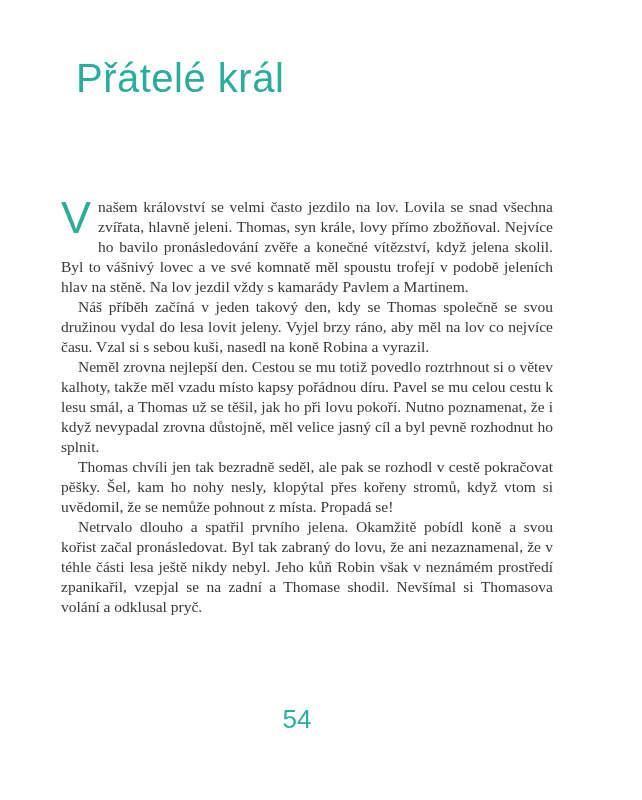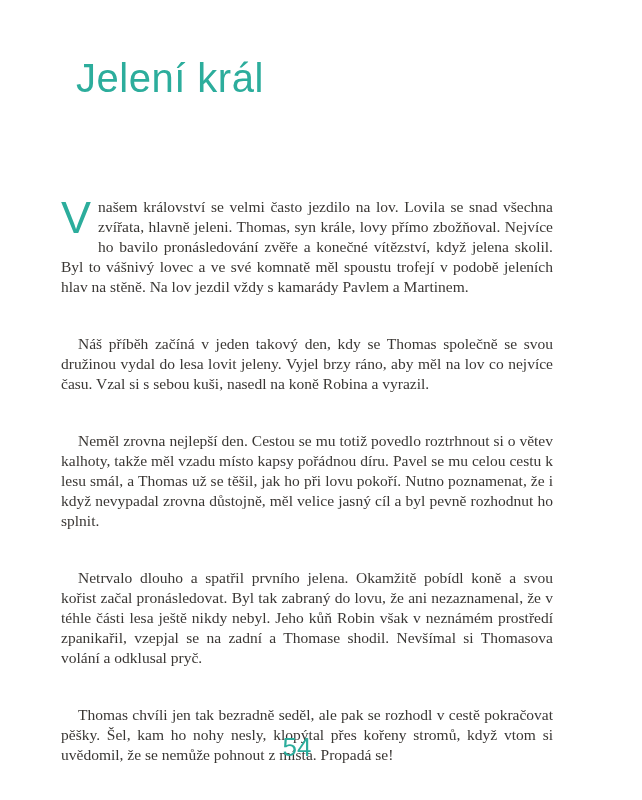--- a/index.html
+++ b/index.html
@@ -38,62 +38,61 @@
     text-align: justify;
     hyphens: auto;
     -webkit-hyphens: auto;
   }
   .para {
     margin: 0;
     padding: 0;
   }
   .para.indent {
     text-indent: 17px;
-    margin-top: 37px;
   }
   .dropcap {
     float: left;
     font-family: "Liberation Sans", sans-serif;
     font-weight: 300;
     font-size: 45px;
     line-height: 38px;
     height: 40px;
     padding: 2px 7px 0 0;
     color: var(--accent, #2cad9c);
   }
   .page-number {
     position: absolute;
     left: 61px;
-    top: 732px;
+    top: 704px;
     width: 472px;
     text-align: center;
     font-family: "Liberation Sans", sans-serif;
     font-weight: 300;
     font-size: 26px;
     line-height: 30px;
     color: var(--accent, #2cad9c);
   }
 </style>
 </head>
 <body>
 
 <div class="page">
 
-  <h1 class="chapter-title">Jelení král</h1>
+  <h1 class="chapter-title">Přátelé král</h1>
 
   <div class="text-block">
 
     <p class="para"><span class="dropcap">V</span><span>našem království se velmi často jezdilo na lov. Lovila se snad všechna zvířata, hlavně jeleni. Thomas, syn krále, lovy přímo zbožňoval. Nejvíce ho bavilo pronásledování zvěře a konečné vítězství, když jelena skolil. Byl to vášnivý lovec a ve své komnatě měl spoustu trofejí v podobě jeleních hlav na stěně. Na lov jezdil vždy s kamarády Pavlem a Martinem.</span></p>
 
     <p class="para indent">Náš příběh začíná v jeden takový den, kdy se Thomas společně se svou družinou vydal do lesa lovit jeleny. Vyjel brzy ráno, aby měl na lov co nejvíce času. Vzal si s sebou kuši, nasedl na koně Robina a vyrazil.</p>
 
     <p class="para indent">Neměl zrovna nejlepší den. Cestou se mu totiž povedlo roztrhnout si o větev kalhoty, takže měl vzadu místo kapsy pořádnou díru. Pavel se mu celou cestu k lesu smál, a Thomas už se těšil, jak ho při lovu pokoří. Nutno poznamenat, že i když nevypadal zrovna důstojně, měl velice jasný cíl a byl pevně rozhodnut ho splnit.</p>
 
 
+    <p class="para indent">Thomas chvíli jen tak bezradně seděl, ale pak se rozhodl v cestě pokračovat pěšky. Šel, kam ho nohy nesly, klopýtal přes kořeny stromů, když vtom si uvědomil, že se nemůže pohnout z místa. Propadá se!</p>
+
     <p class="para indent">Netrvalo dlouho a spatřil prvního jelena. Okamžitě pobídl koně a svou kořist začal pronásledovat. Byl tak zabraný do lovu, že ani nezaznamenal, že v téhle části lesa ještě nikdy nebyl. Jeho kůň Robin však v neznámém prostředí zpanikařil, vzepjal se na zadní a Thomase shodil. Nevšímal si Thomasova volání a odklusal pryč.</p>
-
-    <p class="para indent">Thomas chvíli jen tak bezradně seděl, ale pak se rozhodl v cestě pokračovat pěšky. Šel, kam ho nohy nesly, klopýtal přes kořeny stromů, když vtom si uvědomil, že se nemůže pohnout z místa. Propadá se!</p>
 
   </div>
 
   <div class="page-number">54</div>
 
 </div>
 
 </body></html>

